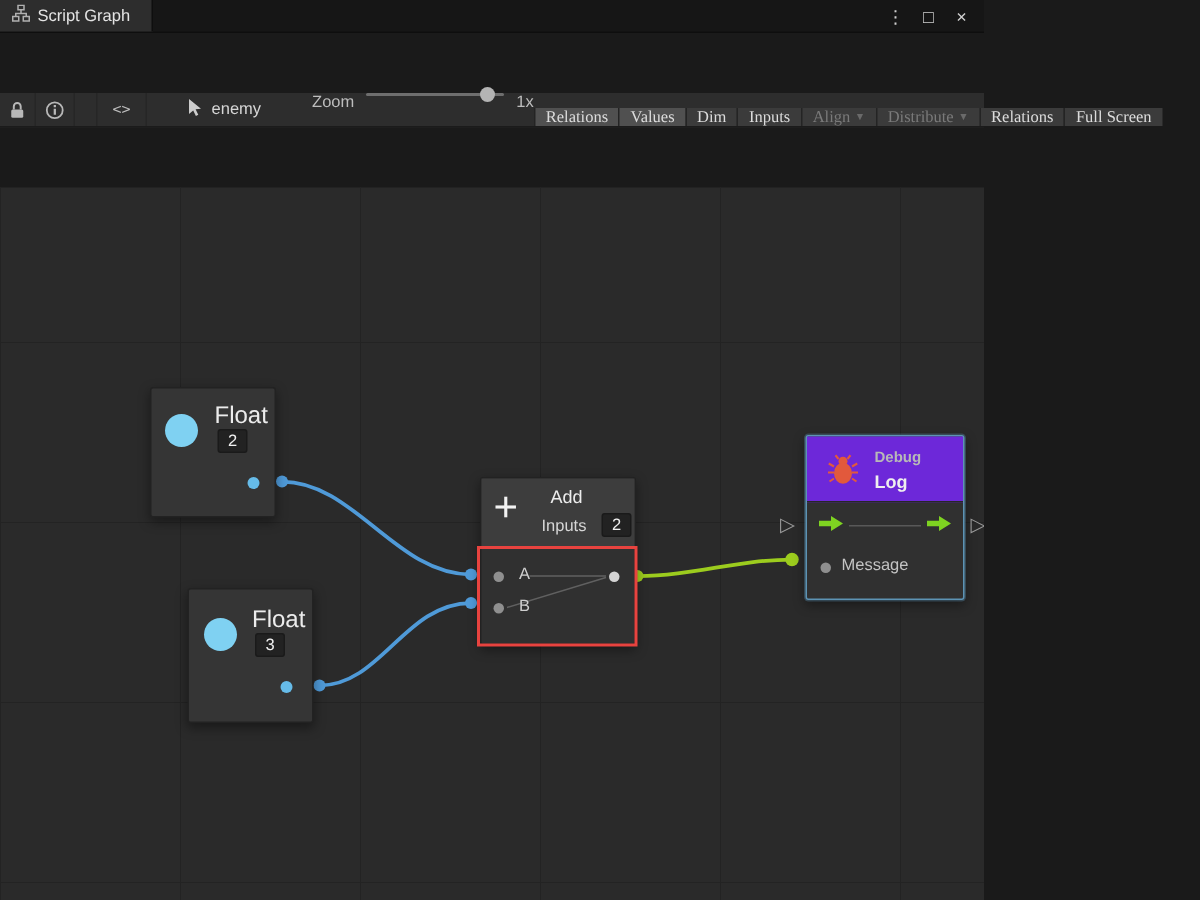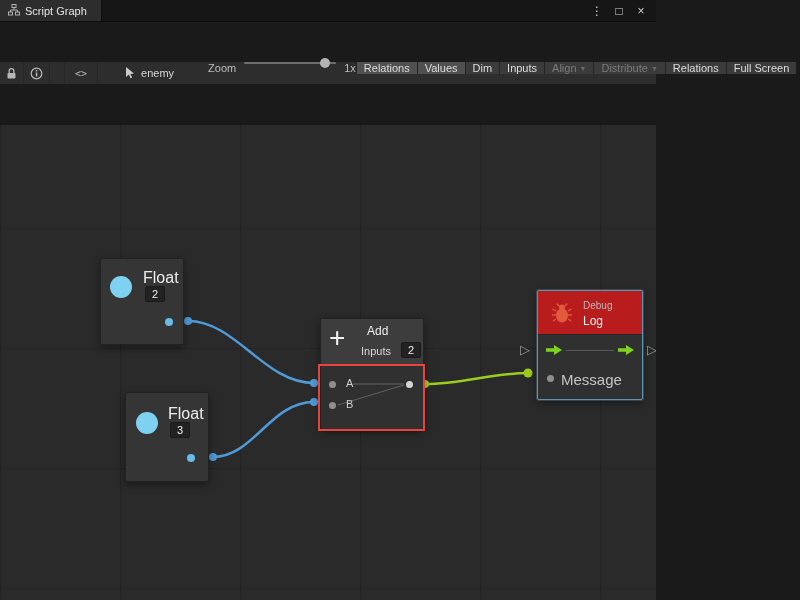--- a/index.html
+++ b/index.html
@@ -37,21 +37,21 @@
     display:flex; align-items:center; justify-content:center;
     padding:0 6px; border-right:1px solid #262626;
   }
   .code-seg { font-family:"DejaVu Sans Mono", monospace; font-size:10px; color:#bdbdbd;
     padding:0 10px; margin-left:14px; border-left:1px solid #262626; border-right:1px solid #262626;
     display:flex; align-items:center; }
   .breadcrumb { display:flex; align-items:center; gap:5px; margin-left:26px; color:#d6d6d6; }
   .zoom-group { display:flex; align-items:flex-start; gap:8px; margin-left:34px; color:#bdbdbd; }
   .zoom-track { position:relative; width:92px; height:2px; background:#6e6e6e; border-radius:1px; }
   .zoom-handle { position:absolute; top:-4px; left:76px; width:10px; height:10px; border-radius:50%; background:#b4b4b4; }
-  .toolbar-buttons { margin-left:auto; display:flex; align-items:flex-start; }
+  .toolbar-buttons { margin-left:auto; display:flex; align-items:flex-end;font-family:Liberation Serif, serif; }
   .tbtn {
     display:flex; align-items:center; gap:3px; padding:0 7px;
     background:#3b3b3b; border-left:1px solid #242424; color:#dcdcdc; cursor:default;
     white-space:nowrap;
   }
   .tbtn.active { background:#505050; }
   .tbtn.disabled { color:#7a7a7a; }
   .tbtn .dd { font-size:7px; color:#9a9a9a; }
   .tbtn.disabled .dd { color:#6a6a6a; }
 
@@ -105,29 +105,29 @@
     position:absolute; left:318px; top:239px; width:107px; height:67px;
     border:2px solid var(--selection-red,#e8433f); pointer-events:none;
   }
 
   
   .debug-node {
     left:537px; top:165px; width:106px; height:110px; background:#303030;
     border:1px solid var(--node-selected-border,#5d93b4);
     box-shadow:0 0 0 1px rgba(93,147,180,0.35), 0 3px 8px rgba(0,0,0,0.4);
   }
-  .debug-header { position:relative; height:44px; background:#b91c1c; border-bottom:1px solid #272727; }
+  .debug-header { position:relative; height:44px; background:#6d28d9; border-bottom:1px solid #272727;font-weight:bold; }
   .bug-icon { position:absolute; left:13px; top:11px; }
   .debug-cat { position:absolute; left:45px; top:9px; font-size:10px; color:#b8b8b8; }
   .debug-title { position:absolute; left:45px; top:23px; font-size:12px; color:#efefef; }
   .flow-row { display:flex; align-items:center; height:31px; padding:0 8px; gap:4px; }
   .flow-line { flex:1; height:1px; background:#585858; }
   .message-row { position:relative; height:30px; }
   .message-row .port-dot { position:absolute; left:9px; top:9px; }
-  .message-label { position:absolute; left:23px; top:5px; font-size:15px; color:#c4c4c4; }
+  .message-label { position:absolute; left:23px; top:5px; font-size:11px; color:#c4c4c4; }
 
   .flow-tri {
     position:absolute; font-size:13px; color:#9a9a9a; line-height:1;
   }
 </style>
 </head>
 <body>
 
 <div class="window">
 

